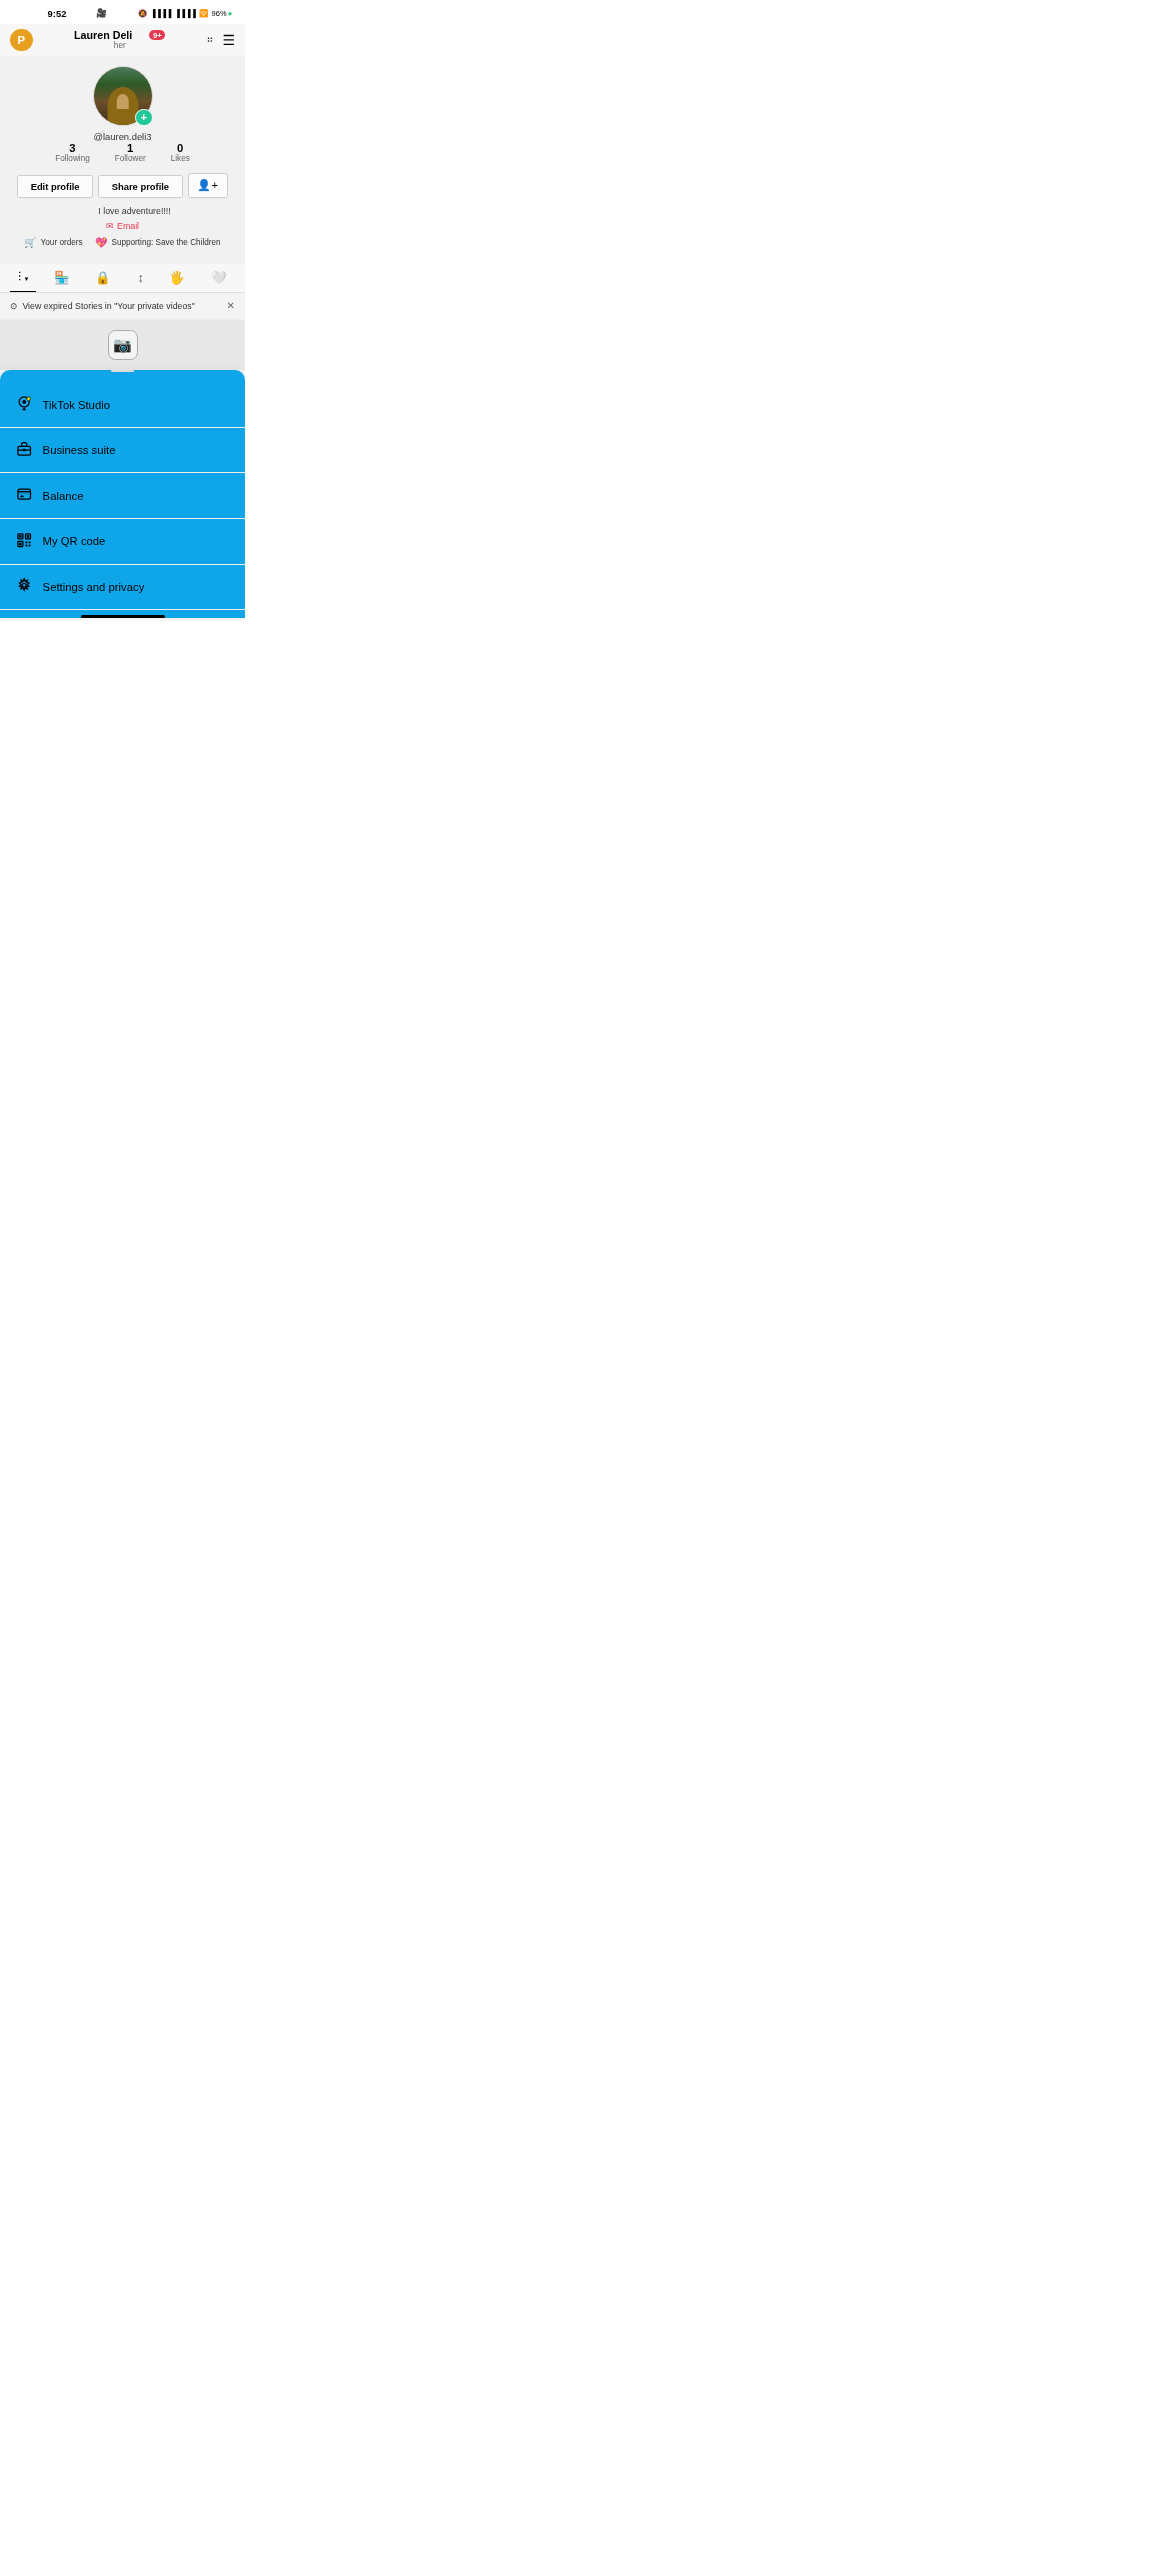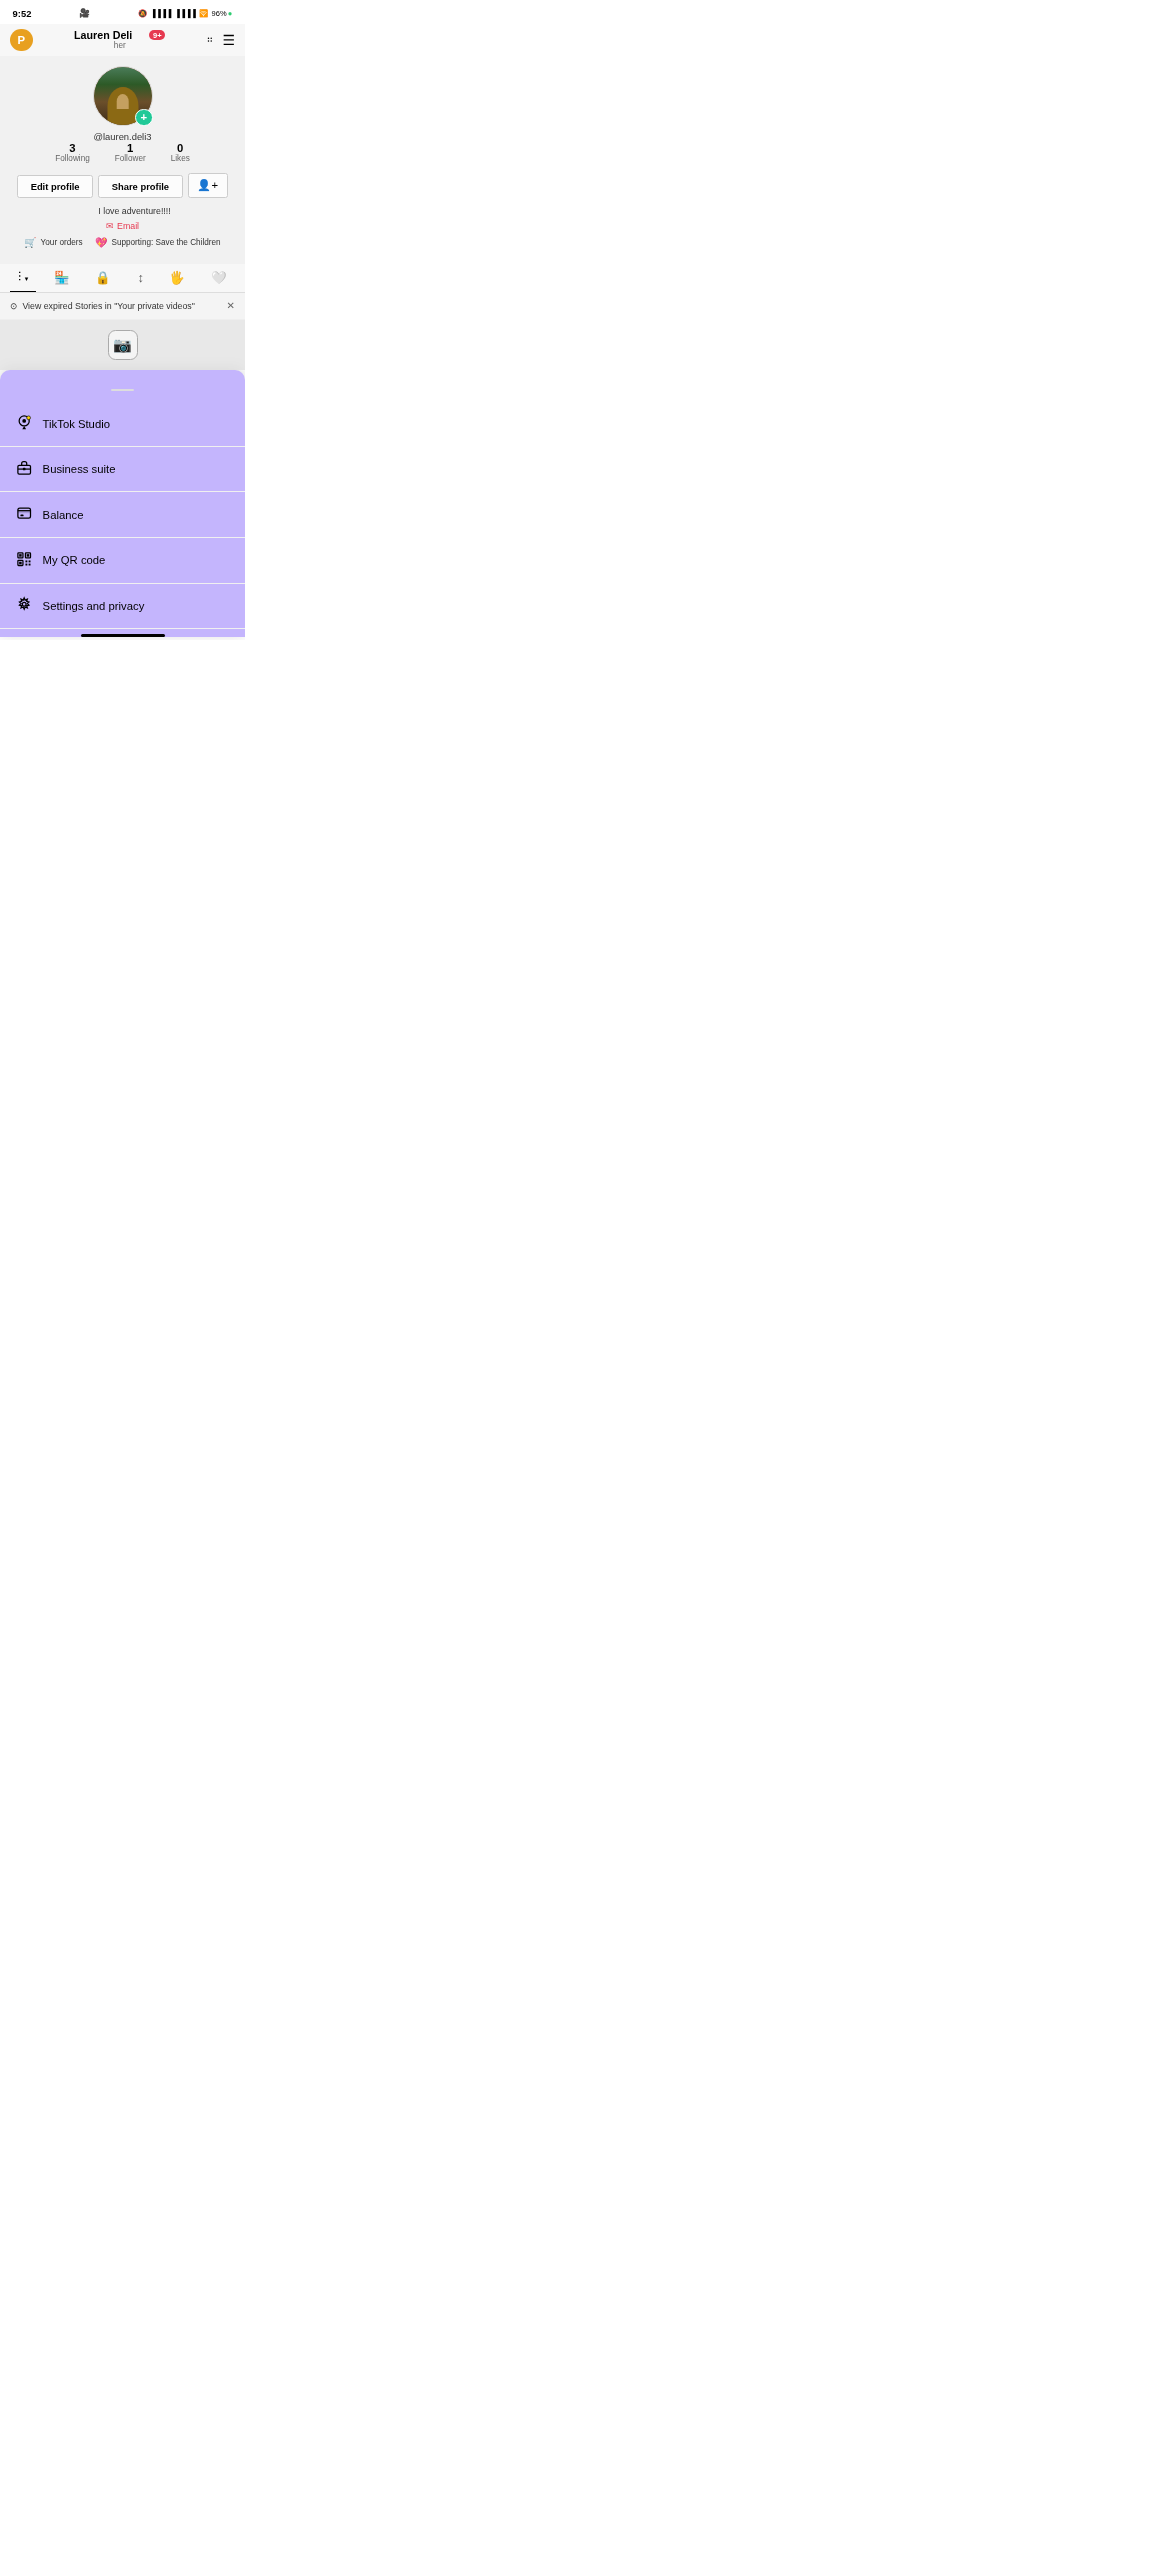--- a/index.html
+++ b/index.html
@@ -14,20 +14,21 @@
       position: relative;
     }
 
     
     .status-bar {
       display: flex;
       justify-content: space-between;
       align-items: center;
       padding: 7.5px 12.6px 5px;
       background: #fff;
+      margin-left: 35px;
     }
     .status-time {
       font-size: 9.4px;
       font-weight: 600;
       color: #000;
     }
     .status-icons {
       display: flex;
       align-items: center;
       gap: 3.1px;
@@ -329,24 +330,24 @@
       display: flex;
       align-items: center;
       justify-content: center;
       font-size: 15px;
       color: #aaa;
       background: rgba(255,255,255,0.5);
     }
 
     
     .bottom-sheet {
-      background: #c4b5fd;
+      background: #0ea5e9;
       border-radius: 10px 10px 0 0;
       box-shadow: 0 -2.5px 12.6px rgba(0,0,0,0.15);
-      padding-top: 19px;
+      padding-top: 0;
     }
     .sheet-handle {
       width: 22.6px;
       height: 2.5px;
       background: #ddd;
       border-radius: 1.3px;
       margin: 0 auto 10px;
     }
     .sheet-item {
       display: flex;

